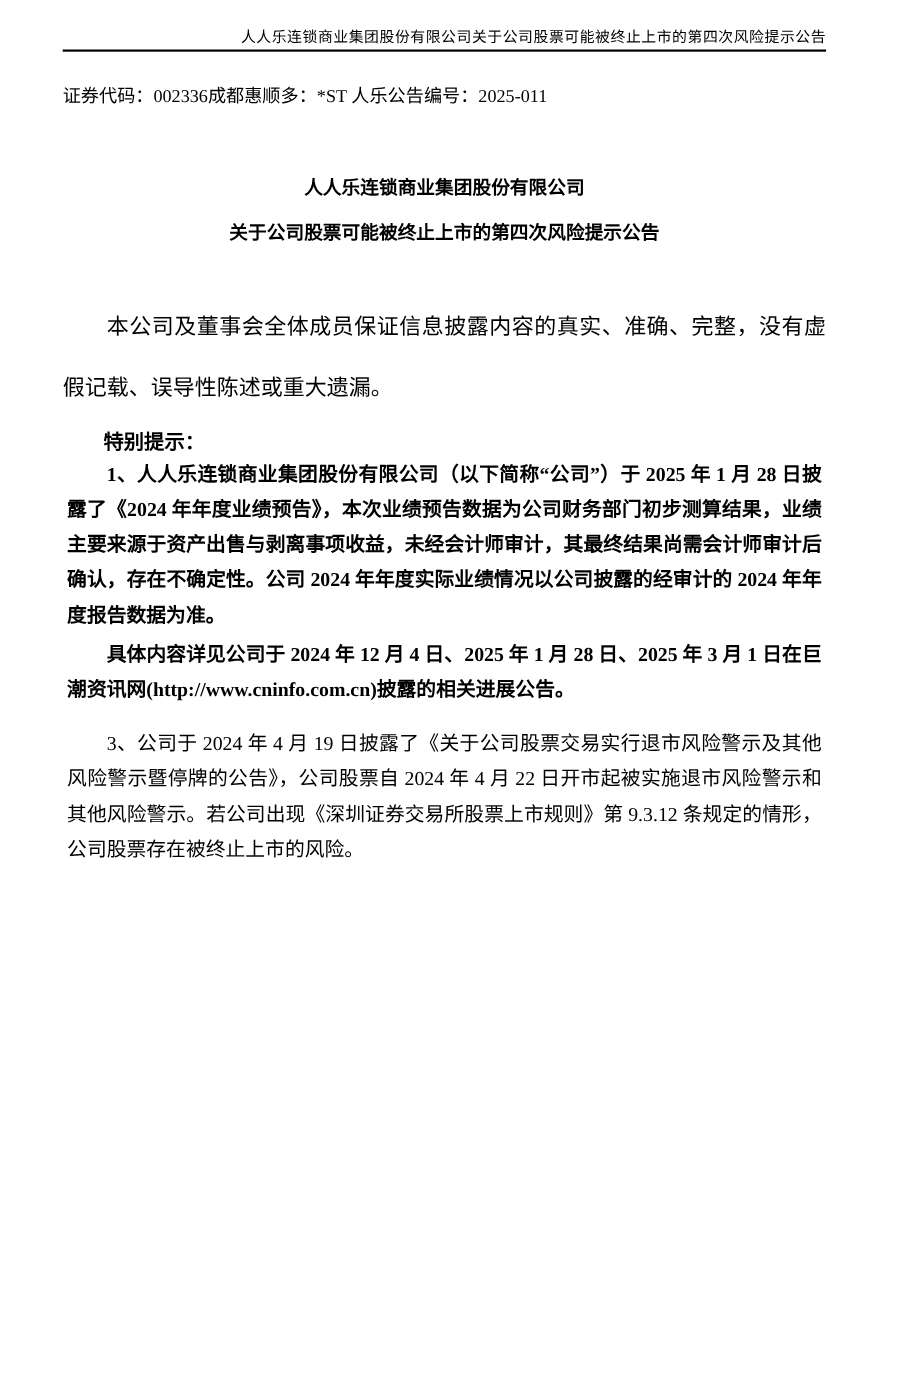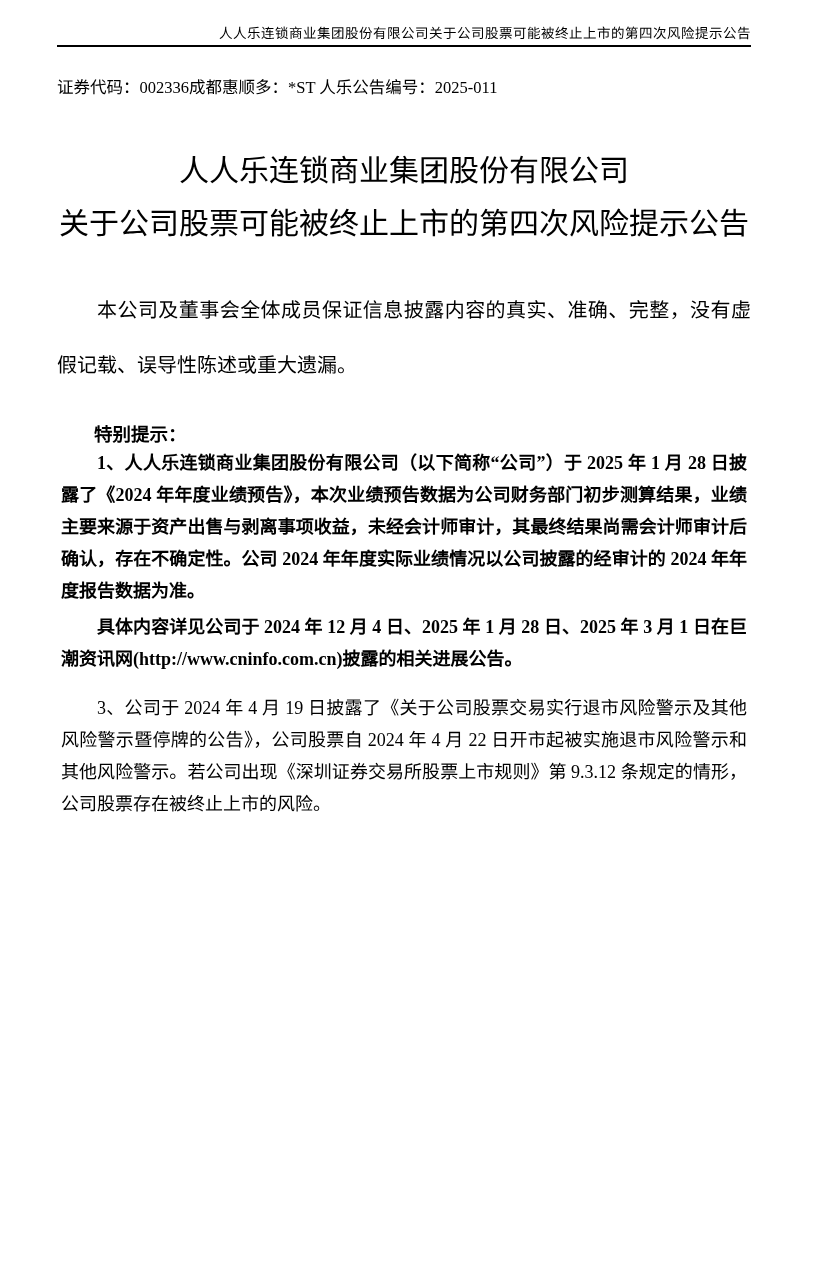--- a/index.html
+++ b/index.html
@@ -37,36 +37,36 @@
   .info-row {
     margin-top: 31px;
     display: flex;
     justify-content: flex-start;
     font-size: 16.5px;
     line-height: 20px;
     white-space: nowrap;
   }
   .doc-title {
     text-align: center;
-    font-weight: normal;
-    font-size: 30px;
+    font-weight: bold;
+    font-size: 17px;
     line-height: 30px;
   }
   .doc-title.first { margin-top: 58px; }
-  .doc-title.second { margin-top: 23px; }
+  .doc-title.second { margin-top: 11px; }
   .disclaimer {
     margin-top: 44px;
     font-size: 20px;
     line-height: 55px;
     text-indent: 2em;
     text-align: justify;
     font-family: "Liberation Serif", "DejaVu Serif", serif;
   }
   .special-notice {
-    margin-top: 30px;
+    margin-top: 10px;
     font-size: 18.5px;
     line-height: 24px;
     font-weight: bold;
     padding-left: 2em;
   }
   .para {
     font-size: 18px;
     line-height: 32px;
     text-align: justify;
     text-indent: 2em;

